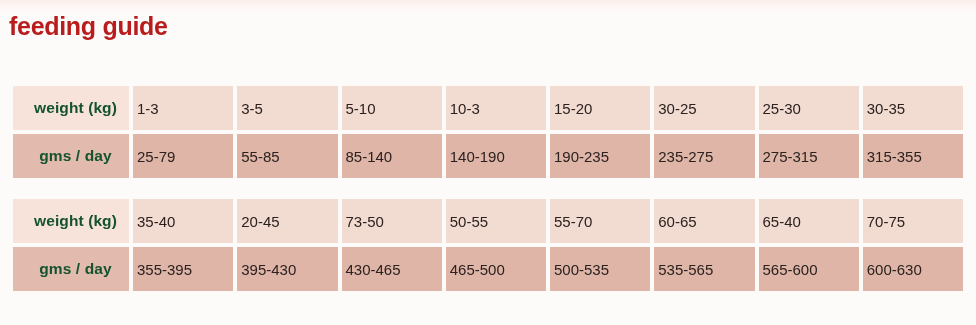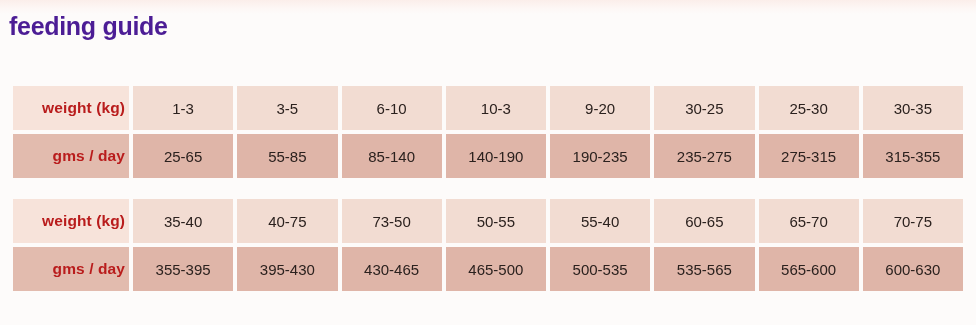--- a/index.html
+++ b/index.html
@@ -34,21 +34,21 @@
     padding: 0 9px;
   }
 
   .title {
     position: absolute;
     left: 9px;
     top: 14px;
     font-size: 25px;
     font-weight: bold;
     letter-spacing: -0.3px;
-    color: #4c1d95;
+    color: #b91c1c;
     line-height: 1;
     white-space: nowrap;
   }
 
   .tables {
     position: absolute;
     left: 9px;
     top: 82px;
     width: 958px;
   }
@@ -59,36 +59,36 @@
     border-spacing: 4px 4px;
     table-layout: fixed;
   }
   .tbl + .tbl {
     margin-top: 13px;
   }
 
   .tbl td {
     height: 44px;
     padding: 0 4px;
-    text-align: center;
+    text-align: left;
     vertical-align: middle;
     font-size: 15px;
     color: #2b211e;
     white-space: nowrap;
   }
 
   
   col.c-label { width: 116px; }
 
   td.label {
-    text-align: right;
+    text-align: center;
     padding-left: 13px;
     font-weight: bold;
     font-size: 15.5px;
-    color: #b91c1c;
+    color: #14532d;
     letter-spacing: 0.1px;
   }
 
   
   tr.row-weight td       { background: #f2dcd2; }
   tr.row-weight td.label { background: #f7e3da; }
   tr.row-gms td          { background: #dfb5a8; margin-top: 32px; }
   tr.row-gms td.label    { background: #e2bbae; }
 </style>
 </head>
@@ -112,30 +112,30 @@
           <col>
           <col>
           <col>
           <col>
       </colgroup>
       <tbody>
         <tr class="row-weight">
           <td class="label">weight (kg)</td>
           <td>1-3</td>
           <td>3-5</td>
-          <td>6-10</td>
+          <td>5-10</td>
           <td>10-3</td>
-          <td>9-20</td>
+          <td>15-20</td>
           <td>30-25</td>
           <td>25-30</td>
           <td>30-35</td>
         </tr>
         <tr class="row-gms">
           <td class="label">gms / day</td>
-          <td>25-65</td>
+          <td>25-79</td>
           <td>55-85</td>
           <td>85-140</td>
           <td>140-190</td>
           <td>190-235</td>
           <td>235-275</td>
           <td>275-315</td>
           <td>315-355</td>
         </tr>
       </tbody>
     </table>
@@ -149,26 +149,26 @@
           <col>
           <col>
           <col>
           <col>
           <col>
       </colgroup>
       <tbody>
         <tr class="row-weight">
           <td class="label">weight (kg)</td>
           <td>35-40</td>
-          <td>40-75</td>
+          <td>20-45</td>
           <td>73-50</td>
           <td>50-55</td>
-          <td>55-40</td>
+          <td>55-70</td>
           <td>60-65</td>
-          <td>65-70</td>
+          <td>65-40</td>
           <td>70-75</td>
         </tr>
         <tr class="row-gms">
           <td class="label">gms / day</td>
           <td>355-395</td>
           <td>395-430</td>
           <td>430-465</td>
           <td>465-500</td>
           <td>500-535</td>
           <td>535-565</td>

